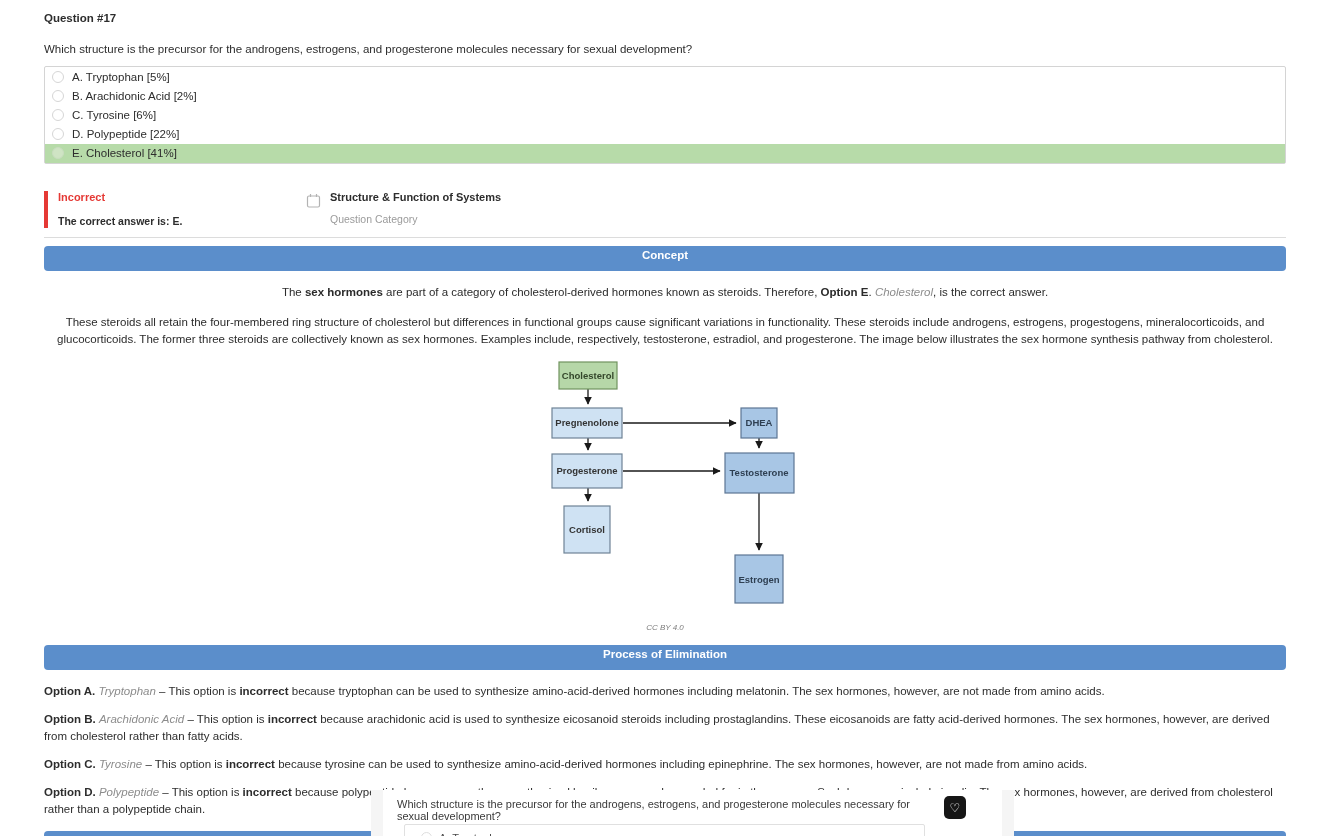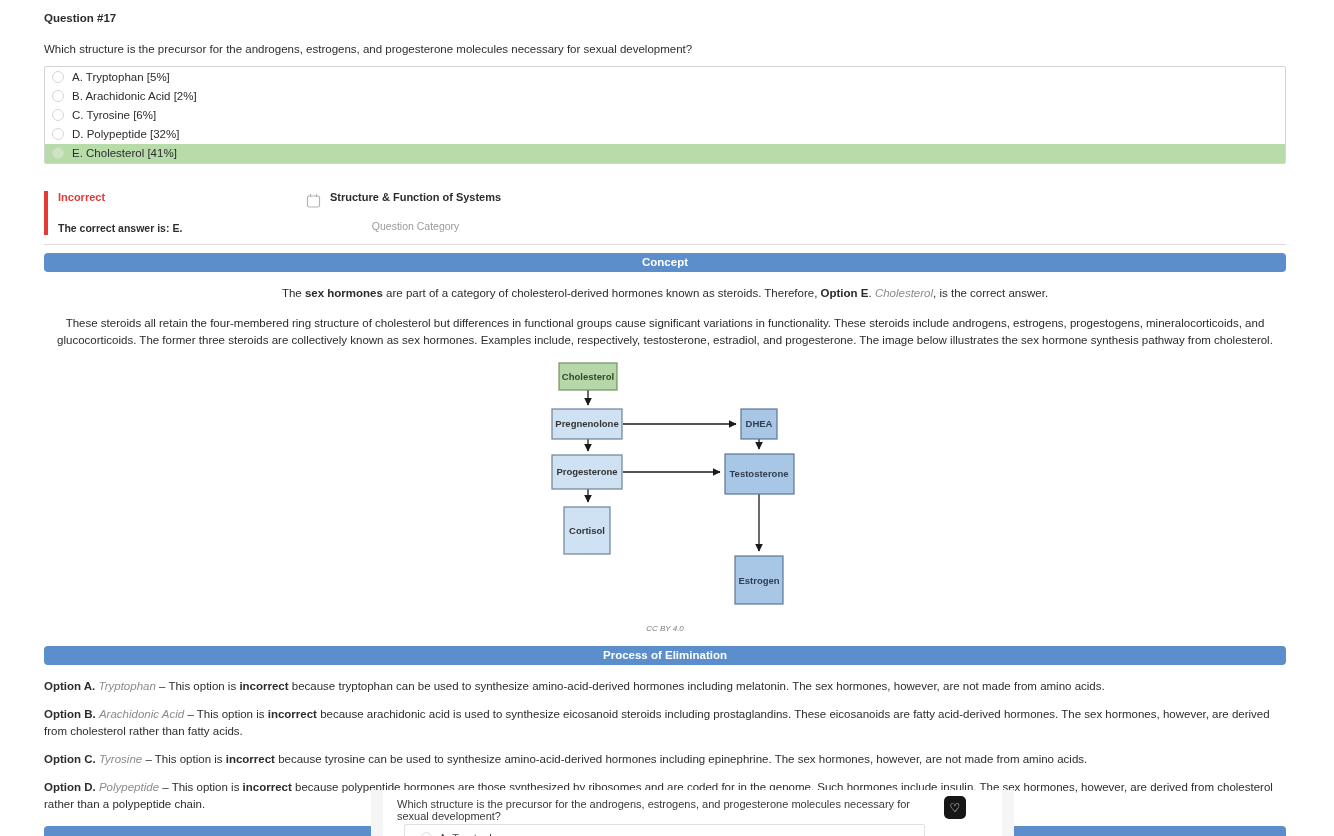--- a/index.html
+++ b/index.html
@@ -26,27 +26,27 @@
   .radio{display:inline-block;width:12px;height:12px;border:1.5px solid #d6d6d6;border-radius:50%;background:#fff;flex:0 0 auto;}
   .opt-row.correct .radio{border-color:#c9ddc0;background:#cfe4c4;}
   
   .stats{display:flex;margin-top:27px;align-items:flex-start;}
   .stat{display:flex;gap:8px;align-items:flex-start;}
   .stat1{width:261px;border-left:4px solid var(--incorrect-red);padding-left:10px;flex-direction:column;gap:2px;}
   .stat2{width:240px;}
   .stat3{width:220px;}
   .stat4{flex:1;}
   .stat .val{font-weight:bold;font-size:11px;line-height:13px;}
-  .stat .lbl{color:#9b9b9b;font-size:10.5px;line-height:13px;margin-top:16px;text-align:center;}
+  .stat .lbl{color:#9b9b9b;font-size:10.5px;line-height:13px;margin-top:9px;}
   .stat1 .val{color:var(--incorrect-red);}
   .stat1 .lbl{color:#2d2d2d;font-weight:bold;font-size:10.5px;}
   .stat-icon{width:17px;height:17px;flex:0 0 auto;margin-top:1px;}
   .divider{border-bottom:1px solid #dcdcdc;margin-top:9px;}
   
-  .banner{margin-top:8px;height:19px;line-height:19px;background:var(--banner-blue);border-radius:4px;
+  .banner{margin-top:8px;height:25px;line-height:19px;background:var(--banner-blue);border-radius:4px;
           color:#fff;font-weight:bold;font-size:11.5px;text-align:center;}
   .banner.space{margin-top:13px;}
   
   .para{margin-top:13px;line-height:17px;font-size:11.5px;color:#2b2b2b;text-align:center;}
   .seg-b{font-weight:bold;}
   .seg-i{font-style:italic;color:#8c8c8c;}
   
   .diagram-wrap{position:relative;height:246px;margin-top:11px;}
   .diagram-svg{position:absolute;left:501px;top:0;}
   .attribution{margin-top:18px;text-align:center;font-style:italic;color:#7d7d7d;font-size:8px;}
@@ -81,21 +81,21 @@
       <div class="opt-row">
         <span class="radio"></span>
         <span>B. Arachidonic Acid [2%]</span>
       </div>
       <div class="opt-row">
         <span class="radio"></span>
         <span>C. Tyrosine [6%]</span>
       </div>
       <div class="opt-row">
         <span class="radio"></span>
-        <span>D. Polypeptide [32%]</span>
+        <span>D. Polypeptide [22%]</span>
       </div>
       <div class="opt-row correct">
         <span class="radio"></span>
         <span>E. Cholesterol [41%]</span>
       </div>
     </div>
 
     <div class="stats">
       <div class="stat stat1">
         <div class="val">Incorrect</div>

